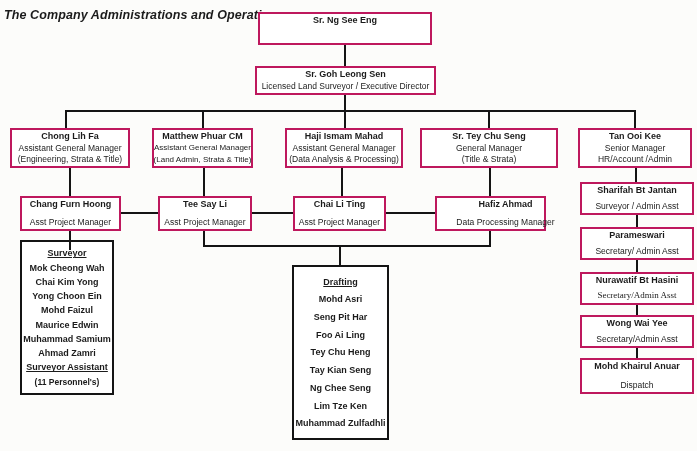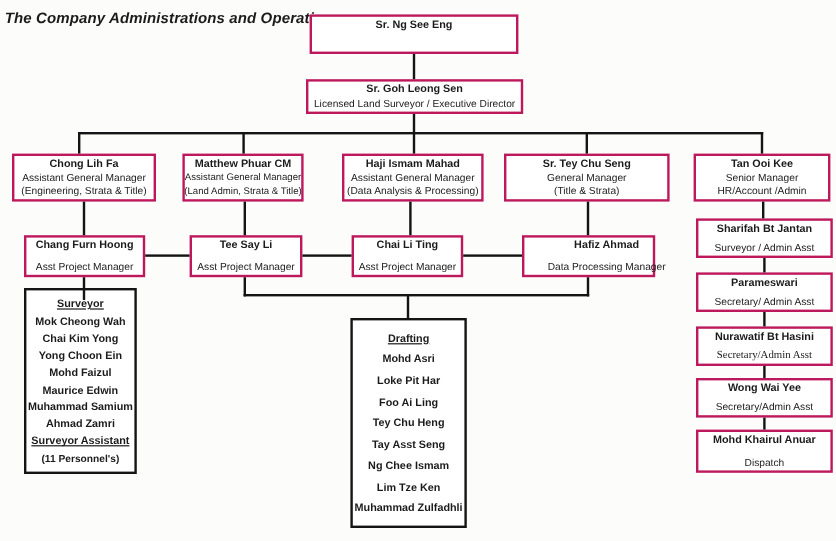--- a/index.html
+++ b/index.html
@@ -121,25 +121,25 @@
     <div class="li">Maurice Edwin</div>
     <div class="li">Muhammad Samium</div>
     <div class="li">Ahmad Zamri</div>
     <div class="lh">Surveyor Assistant</div>
     <div class="ln">(11 Personnel's)</div>
   </div>
 
   <div class="listbox" style="left:292px;top:265px;width:97px;height:175px;">
     <div class="lh">Drafting</div>
     <div class="li">Mohd Asri</div>
-    <div class="li">Loke Pit Har</div>
+    <div class="li">Seng Pit Har</div>
     <div class="li">Foo Ai Ling</div>
     <div class="li">Tey Chu Heng</div>
-    <div class="li">Tay Asst Seng</div>
-    <div class="li">Ng Chee Ismam</div>
+    <div class="li">Tay Kian Seng</div>
+    <div class="li">Ng Chee Seng</div>
     <div class="li">Lim Tze Ken</div>
     <div class="li">Muhammad Zulfadhli</div>
   </div>
 
   <div class="conn" style="left:344px;top:45px;width:2px;height:21px;"></div>
   <div class="conn" style="left:344px;top:95px;width:2px;height:16px;"></div>
   <div class="conn" style="left:65px;top:110px;width:571px;height:2px;"></div>
   <div class="conn" style="left:65px;top:110px;width:2px;height:18px;"></div>
   <div class="conn" style="left:202px;top:110px;width:2px;height:18px;"></div>
   <div class="conn" style="left:344px;top:110px;width:2px;height:18px;"></div>

